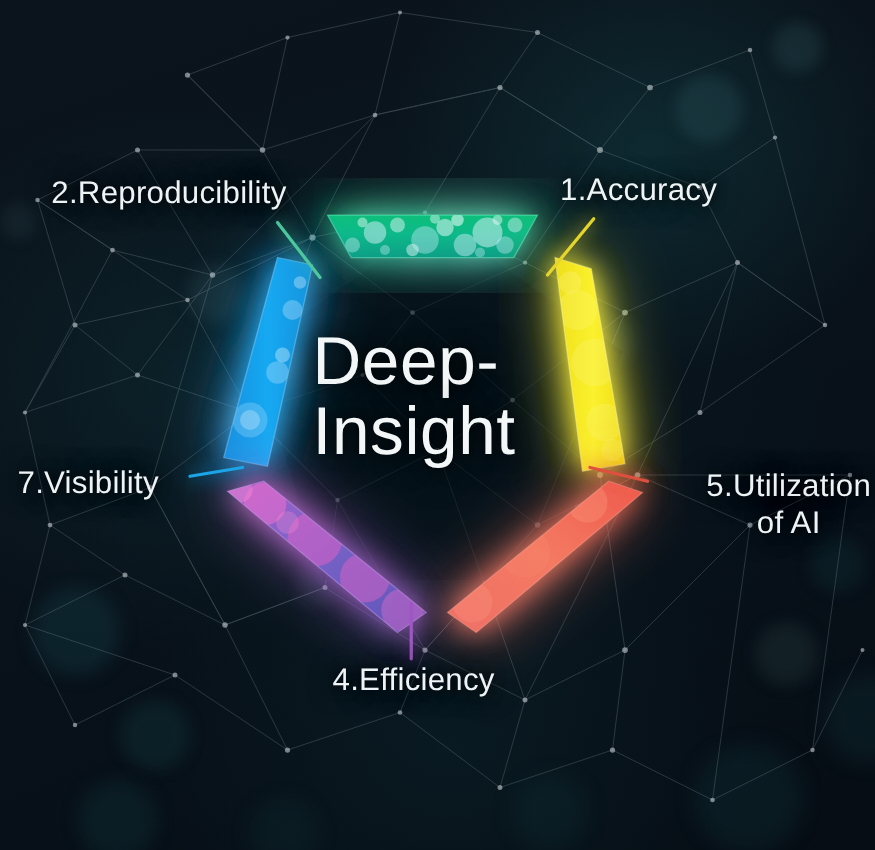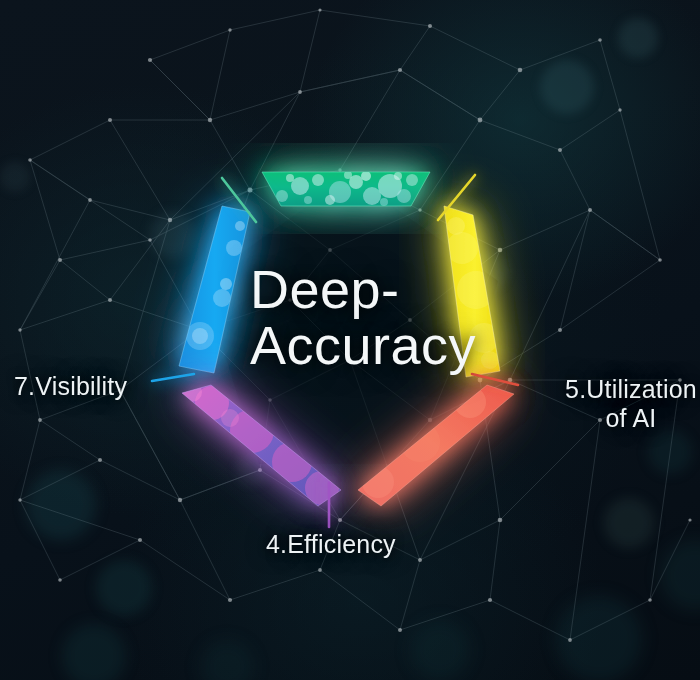--- a/index.html
+++ b/index.html
@@ -315,20 +315,22 @@
     <g filter="url(#glowSoft)">
       <line x1="222" y1="178" x2="256" y2="222" stroke="#4ec79c" stroke-width="2.6" stroke-linecap="round"></line>
       <line x1="475" y1="175" x2="438" y2="220" stroke="#e6d62c" stroke-width="2.6" stroke-linecap="round"></line>
       <line x1="152" y1="381" x2="194" y2="374" stroke="#1ea4e8" stroke-width="2.6" stroke-linecap="round"></line>
       <line x1="329" y1="483" x2="329" y2="527" stroke="#a055c4" stroke-width="2.6" stroke-linecap="round"></line>
       <line x1="472" y1="374" x2="518" y2="385" stroke="#df4f3e" stroke-width="2.6" stroke-linecap="round"></line>
     </g>
   </svg>
 
   <div id="title">Deep-
-Accuracy</div>
-
+Insight</div>
+
+  <div class="label" id="lab-accuracy">1.Accuracy</div>
+  <div class="label" id="lab-reproducibility">2.Reproducibility</div>
   <div class="label" id="lab-visibility">7.Visibility</div>
   <div class="label" id="lab-efficiency">4.Efficiency</div>
   <div class="label" id="lab-utilization">5.Utilization
 of AI</div>
 
 </div>
 
 </body></html>

